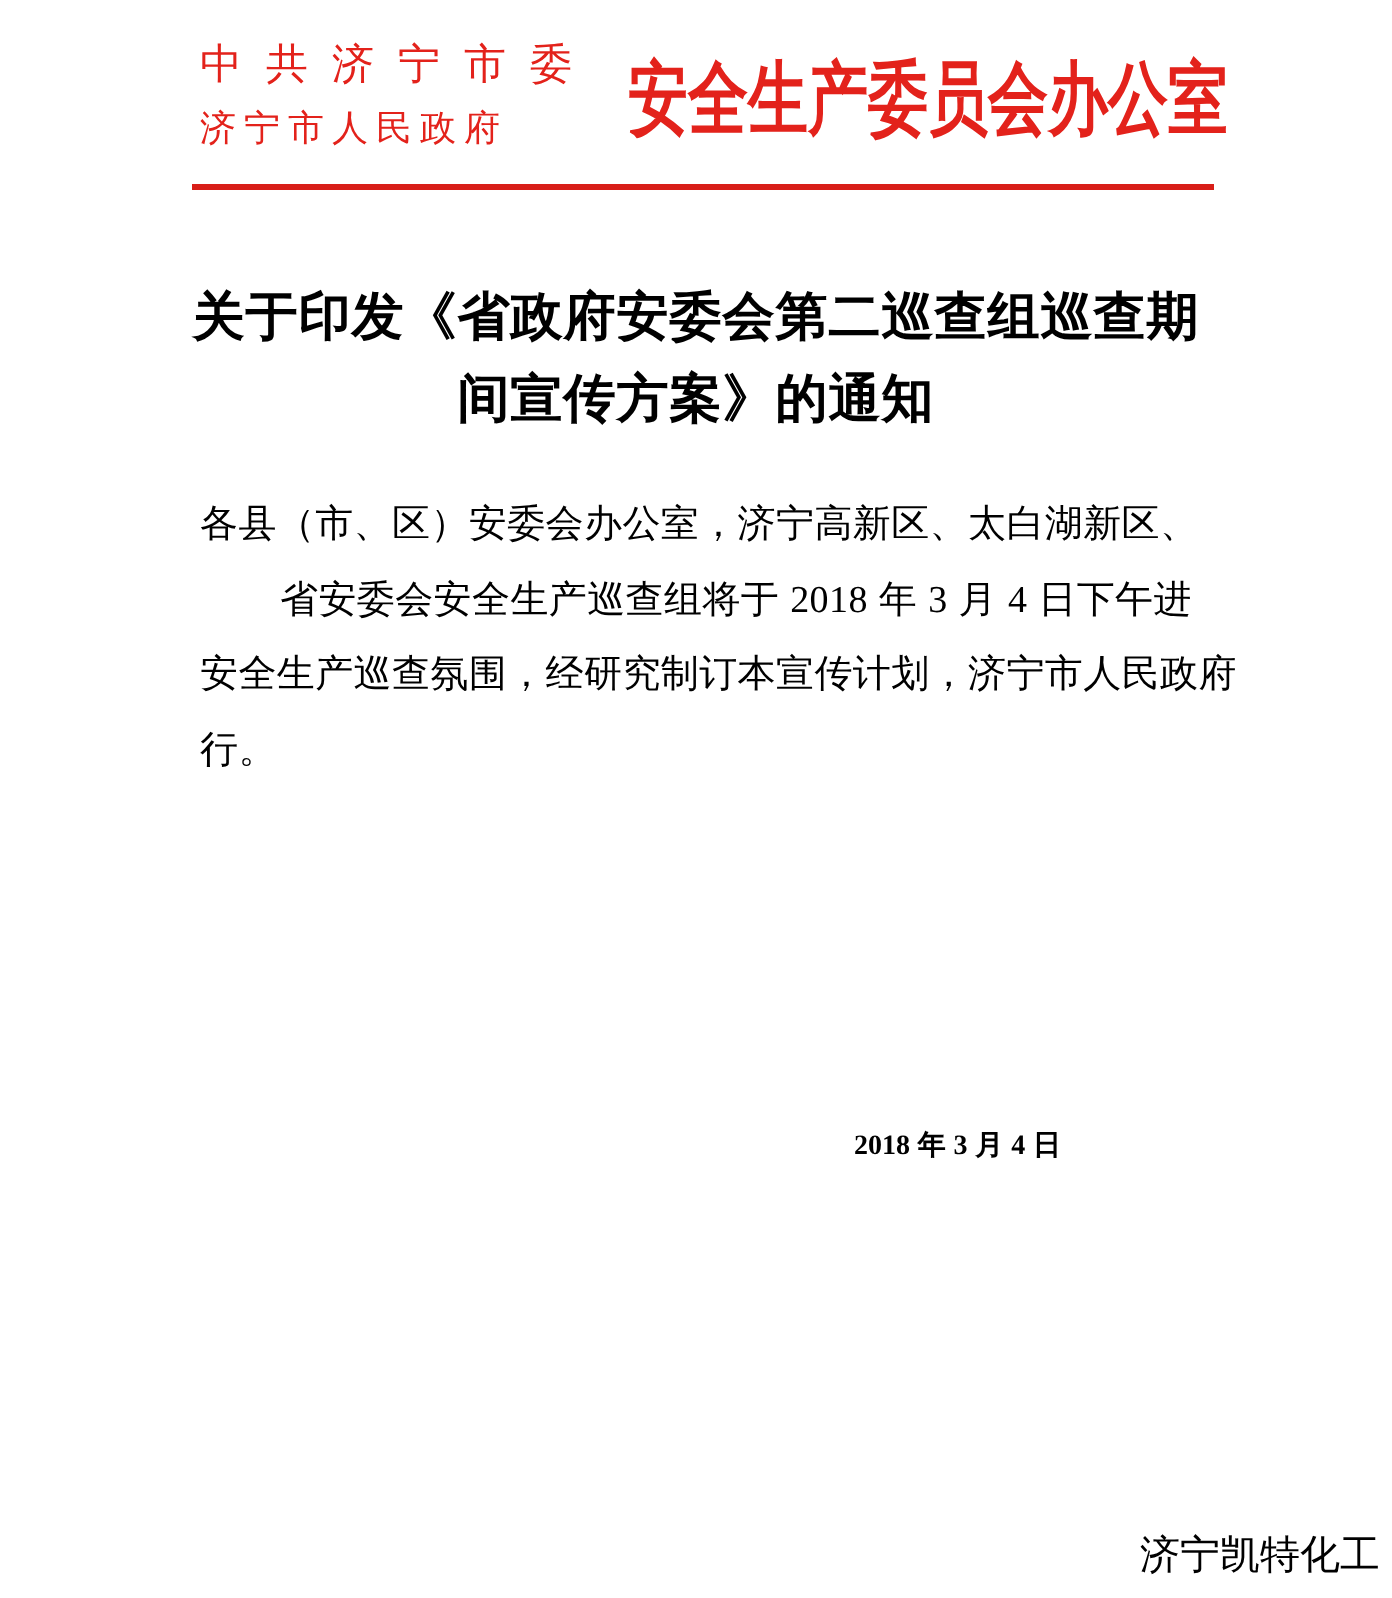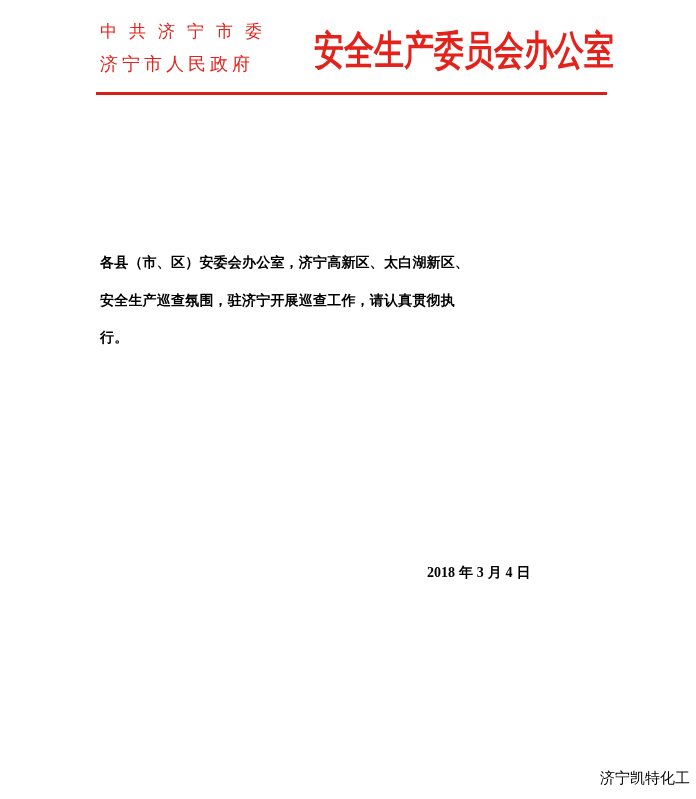--- a/index.html
+++ b/index.html
@@ -17,21 +17,21 @@
   }
   
   .org-block {
     position: absolute;
     left: 100px;
     top: 16px;
   }
   .org-line1 {
     color: #e3221b;
     font-family: "Liberation Serif", serif;
-    font-size: 17px;
+    font-size: 21px;
     line-height: 32px;
     letter-spacing: 12px;
     white-space: nowrap;
   }
   .org-line2 {
     color: #e3221b;
     font-family: "Liberation Serif", serif;
     font-size: 18px;
     line-height: 32px;
     letter-spacing: 4px;
@@ -71,22 +71,22 @@
     line-height: 41px;
     letter-spacing: 0.5px;
   }
   
   .body-text {
     position: absolute;
     left: 100px;
     top: 244px;
     width: 500px;
     color: #000000;
-    font-weight: bold;
-    font-size: 14px;
+    font-weight: normal;
+    font-size: 19px;
     line-height: 37.5px;
     letter-spacing: 0.2px;
   }
   .body-line { white-space: nowrap; }
   .body-line.indent { padding-left: 40px; }
   .num {
     font-family: "Liberation Serif", serif;
   }
   
   .date-line {
@@ -99,43 +99,48 @@
     line-height: 28px;
     white-space: nowrap;
   }
   
   .watermark {
     position: absolute;
     right: 6px;
     top: 768px;
     color: #000000;
     font-family: "Liberation Serif", serif;
-    font-size: 15px;
+    font-size: 20px;
     line-height: 20px;
     white-space: nowrap;
   }
 </style>
 </head>
 <body>
 
 <div class="page">
 
   <div class="org-block">
     <div class="org-line1">中共济宁市委</div>
     <div class="org-line2">济宁市人民政府</div>
   </div>
 
   <div class="office-title">安全生产委员会办公室</div>
 
   <div class="red-rule"></div>
 
+  <div class="doc-title">
+    <div>关于印发《省政府安委会第二巡查组巡查期</div>
+    <div>间宣传方案》的通知</div>
+  </div>
 
   <div class="body-text">
     <div class="body-line"><span>各县（市、区）安委会办公室，济宁高新区、太白湖新区、</span></div>
-    <div class="body-line"><span>安全生产巡查氛围，驻济宁开展巡查工作，请认真贯彻执</span></div>
+    <div class="body-line indent"><span>省安委会安全生产巡查组将于 </span><span class="num">2018</span><span> 年 </span><span class="num">3</span><span> 月 </span><span class="num">4</span><span> 日下午进</span></div>
+    <div class="body-line"><span>安全生产巡查氛围，经研究制订本宣传计划，济宁市人民政府</span></div>
     <div class="body-line"><span>行。</span></div>
   </div>
 
   <div class="date-line"><span class="num">2018</span><span> 年 </span><span class="num">3</span><span> 月 </span><span class="num">4</span><span> 日</span></div>
 
   <div class="watermark">济宁凯特化工</div>
 
 </div>
 
 </body></html>

